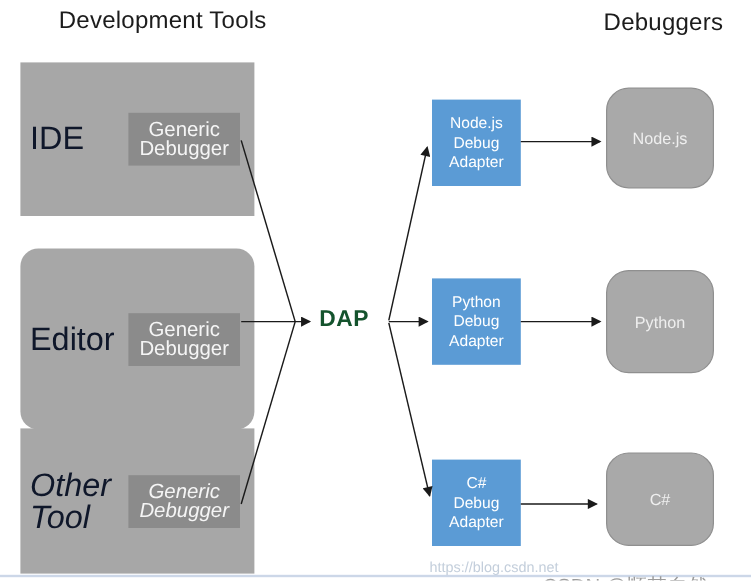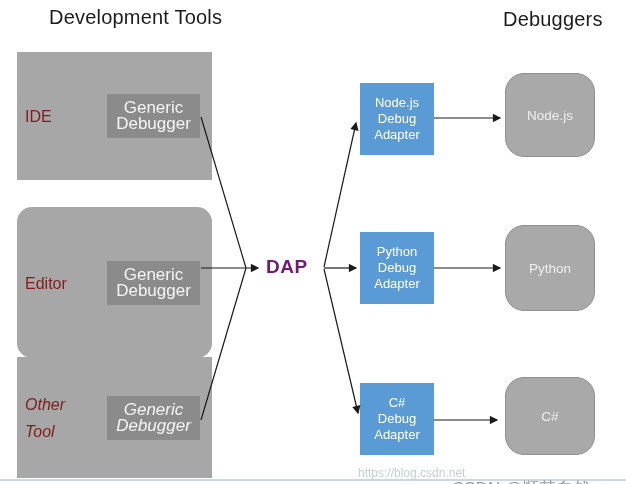--- a/index.html
+++ b/index.html
@@ -16,34 +16,34 @@
 
   
   .tool-box{
     position:absolute;left:17px;width:195px;background:#a7a7a7;
   }
   #tool-ide{top:52px;height:128px;}
   #tool-editor{top:207px;height:151px;border-radius:15px;}
   #tool-other{top:357px;height:121px;font-style:italic;}
   .tool-label{
     position:absolute;left:8px;top:50%;transform:translateY(-50%);
-    color:#7f1d1d;font-size:16px;line-height:27px;white-space:pre-line;
+    color:#0f172a;font-size:27px;line-height:27px;white-space:pre-line;
   }
   .generic-box{
     position:absolute;left:90px;top:50%;transform:translateY(-50%);
     width:93px;height:44px;background:#8b8b8b;
     display:flex;align-items:center;justify-content:center;
     color:#f5f5f5;font-size:17px;line-height:16px;text-align:center;
     white-space:pre-line;
   }
 
   
   .dap-label{
     position:absolute;left:266px;top:256px;font-size:19px;font-weight:700;
-    color:#701a75;letter-spacing:0.5px;
+    color:#14532d;letter-spacing:0.5px;
   }
 
   
   .adapter-box{
     position:absolute;left:360px;width:74px;height:72px;background:#5b9bd5;
     display:flex;align-items:center;justify-content:center;
     color:#ffffff;font-size:13px;line-height:16px;text-align:center;
     white-space:pre-line;
   }
   #adapter-nodejs{top:83px;}

